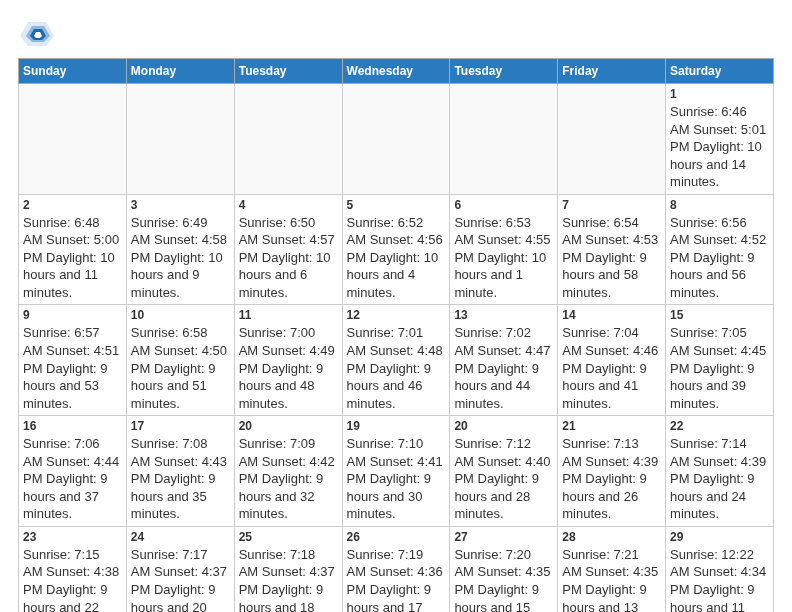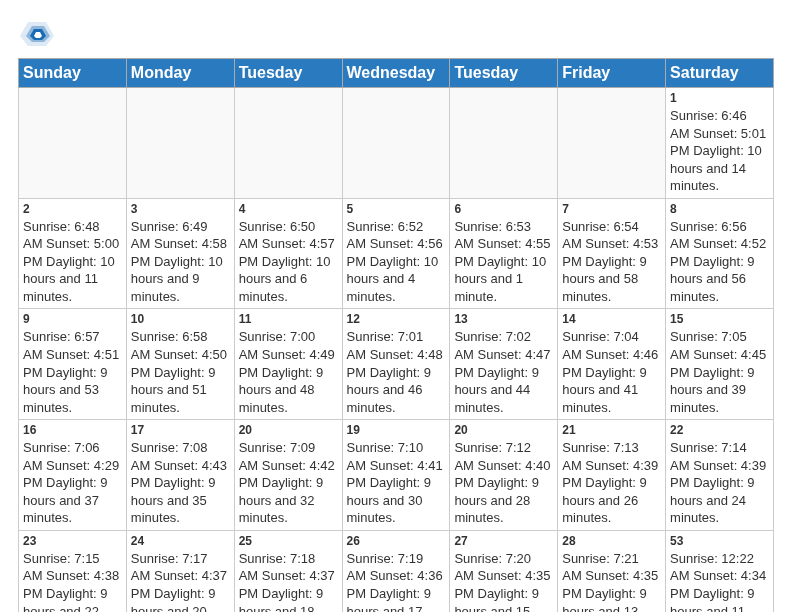--- a/index.html
+++ b/index.html
@@ -53,21 +53,21 @@
       color: #555;
     }
     .calendar {
       width: 100%;
       border-collapse: collapse;
       table-layout: fixed;
     }
     .calendar thead th {
       background: #2a7abf;
       color: #fff;
-      font-size: 16px;
+      font-size: 12px;
       font-weight: bold;
       padding: 5px 4px;
       text-align: left;
       border: 1px solid #aaa;
     }
     .calendar tbody td {
       vertical-align: top;
       border: 1px solid #ccc;
       padding: 3px 4px;
       font-size: 10px;
@@ -227,21 +227,21 @@
             <div class="day-number">15</div>
             <div class="day-info">Sunrise: 7:05 AM
 Sunset: 4:45 PM
 Daylight: 9 hours and 39 minutes.</div>
           </td>
         </tr>
         <tr>
           <td>
             <div class="day-number">16</div>
             <div class="day-info">Sunrise: 7:06 AM
-Sunset: 4:29 PM
+Sunset: 4:44 PM
 Daylight: 9 hours and 37 minutes.</div>
           </td>
           <td>
             <div class="day-number">17</div>
             <div class="day-info">Sunrise: 7:08 AM
 Sunset: 4:43 PM
 Daylight: 9 hours and 35 minutes.</div>
           </td>
           <td>
             <div class="day-number">20</div>
@@ -305,21 +305,21 @@
 Sunset: 4:35 PM
 Daylight: 9 hours and 15 minutes.</div>
           </td>
           <td>
             <div class="day-number">28</div>
             <div class="day-info">Sunrise: 7:21 AM
 Sunset: 4:35 PM
 Daylight: 9 hours and 13 minutes.</div>
           </td>
           <td>
-            <div class="day-number">53</div>
+            <div class="day-number">29</div>
             <div class="day-info">Sunrise: 12:22 AM
 Sunset: 4:34 PM
 Daylight: 9 hours and 11 minutes.</div>
           </td>
         </tr>
         <tr class="last-row">
           <td>
             <div class="day-number">30</div>
             <div class="day-info">Sunrise: 7:24 AM
 Sunset: 4:34 PM

